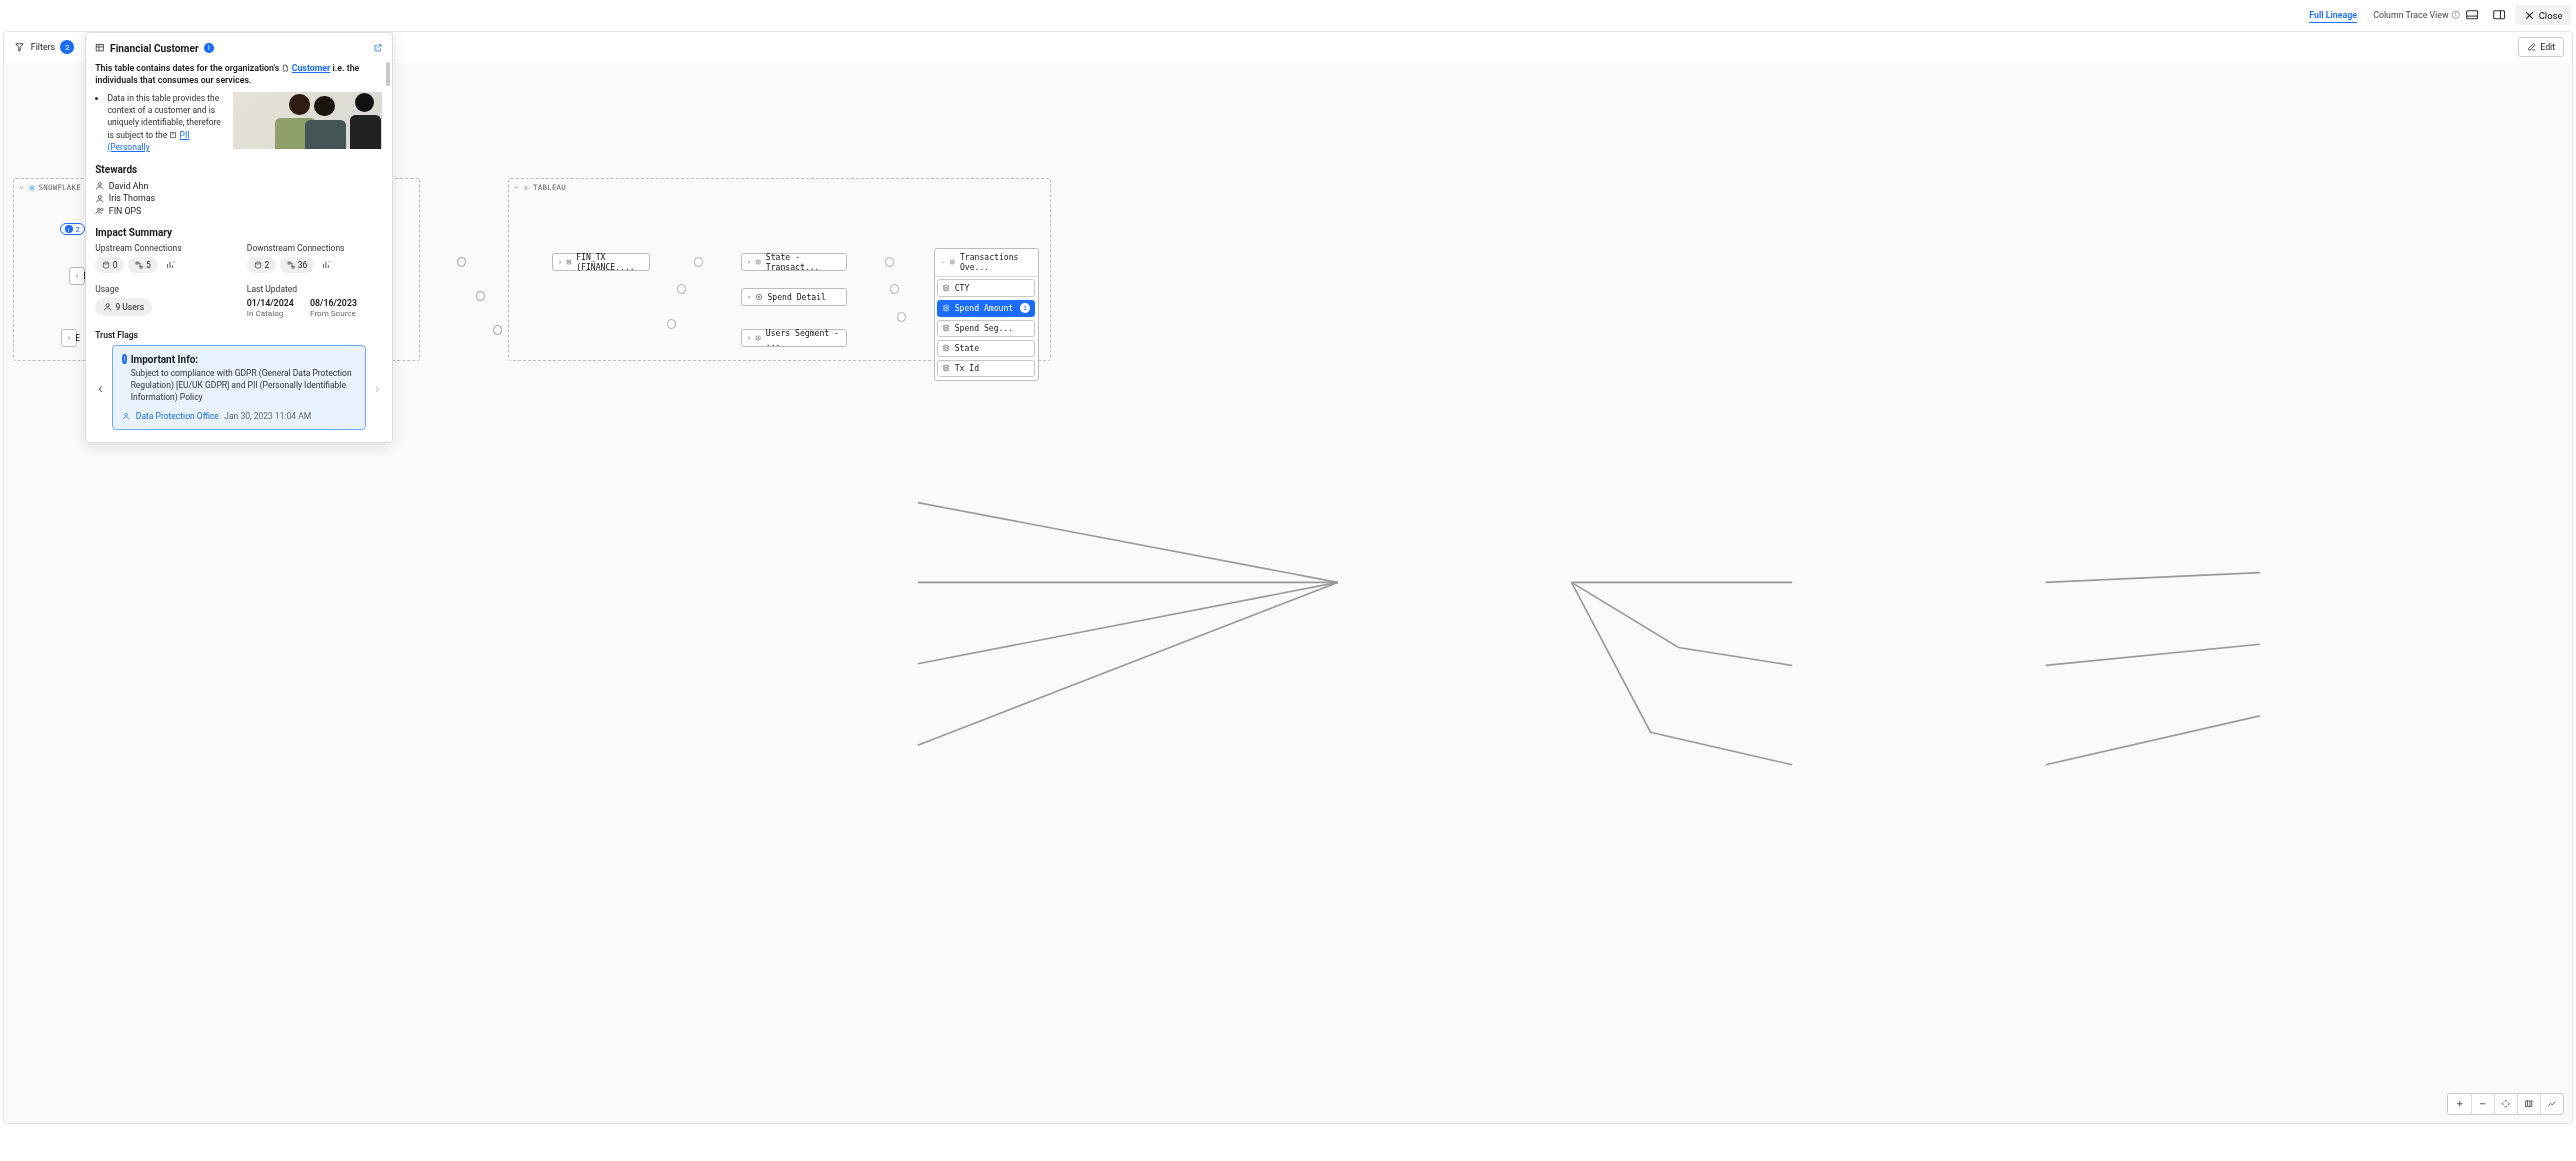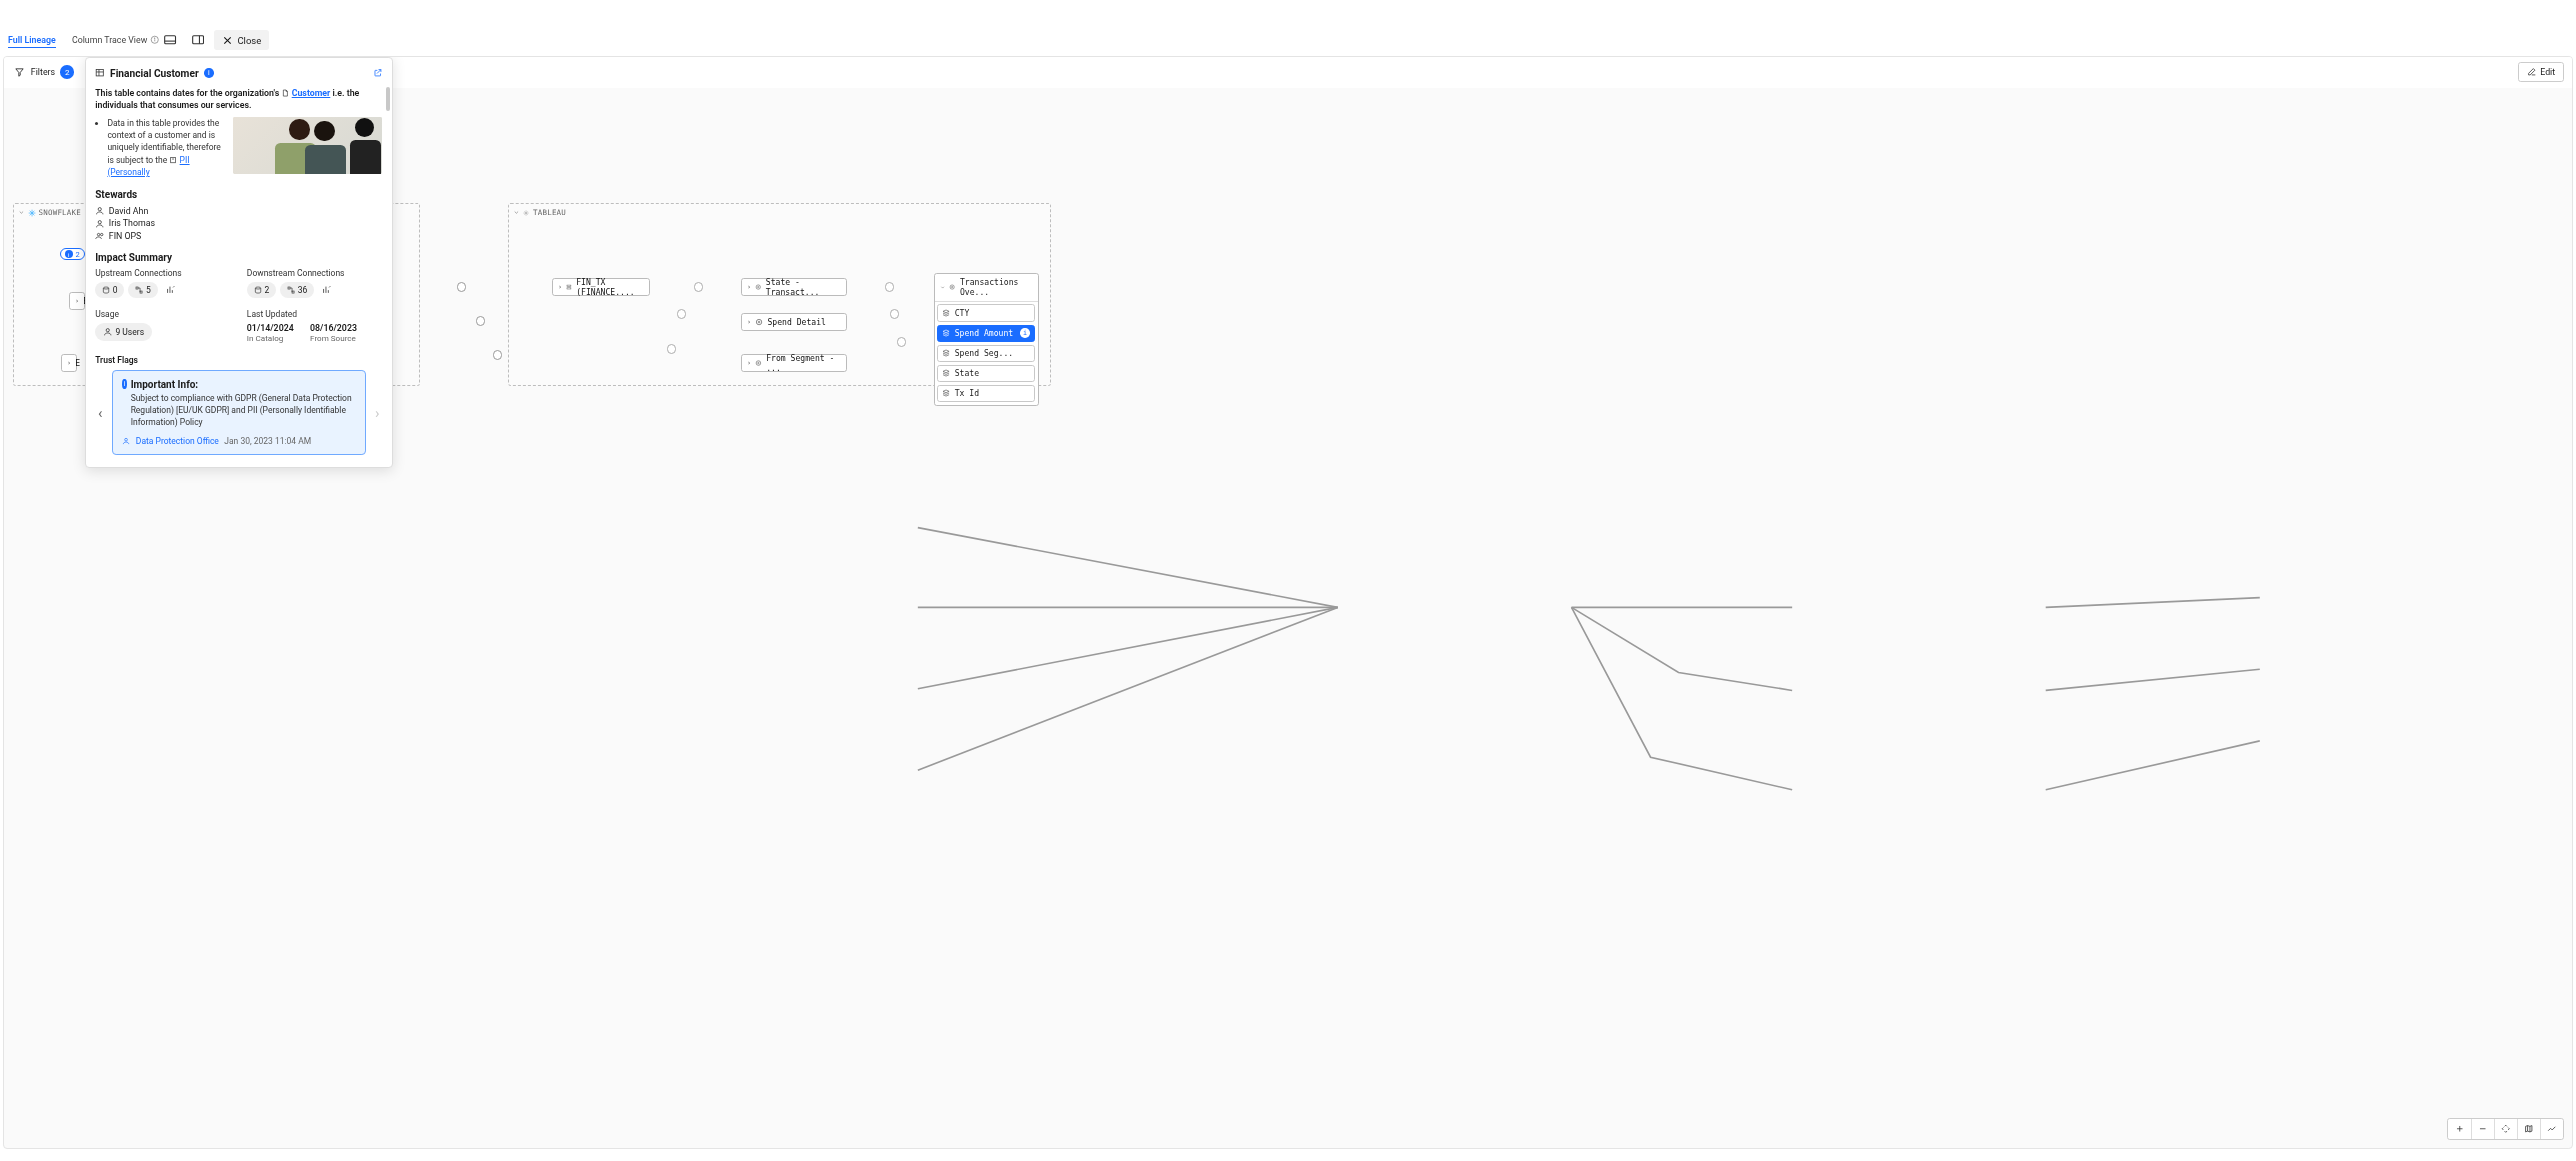--- a/index.html
+++ b/index.html
@@ -6,25 +6,24 @@
   body {
     font-family: -apple-system, BlinkMacSystemFont, "Segoe UI", Roboto, Arial, sans-serif;
     font-size: 8.8px;
     color: #1a1a1a;
     background: #fff;
     overflow: hidden;
   }
   .top-bar {
     display: flex;
     align-items: center;
-    justify-content: flex-start;
+    justify-content: flex-end;
     height: 31px;
     padding: 0 5.4px 0 8.1px;
     border-bottom: 0.7px solid #fff;
-    margin-top: 25px;
   }
   .tabs { display: flex; align-items: center; gap: 16.3px; }
   .tab { color: #444; cursor: pointer; display: flex; align-items: center; gap: 2.7px; }
   .tab.active { color: #1a6dff; font-weight: 600; border-bottom: 1.4px solid #1a6dff; padding-bottom: 2.7px; margin-top:2.7px;}
   .top-right { display:flex; align-items:center; gap:5.4px; }
   .icon-btn {
     width:22px; height:22px; display:flex; align-items:center; justify-content:center;
     border-radius:2.7px; cursor:pointer;
   }
   .close-btn {
@@ -329,21 +328,21 @@
         <circle cx="12" cy="12" r="2.5"></circle>
       </svg>
     <span>Spend Detail</span>
   </div>
   <div class="node" style="left:737px; top:297px; width:106px;">
     <span class="caret">›</span>
     <svg width="8.1" height="8.1" viewBox="0 0 24 24" fill="none" stroke="#555" stroke-width="2">
         <circle cx="12" cy="12" r="8"></circle>
         <circle cx="12" cy="12" r="2.5"></circle>
       </svg>
-    <span>From Segment - ...</span>
+    <span>Users Segment - ...</span>
   </div>
 
   <div class="side-pill" style="left:932px; top:249px;">
     <span class="info-dot">i</span>
     <span>1</span>
   </div>
   <div class="side-pill" style="left:932px; top:280px;">
     <span class="info-dot">i</span>
     <span>1</span>
   </div>

